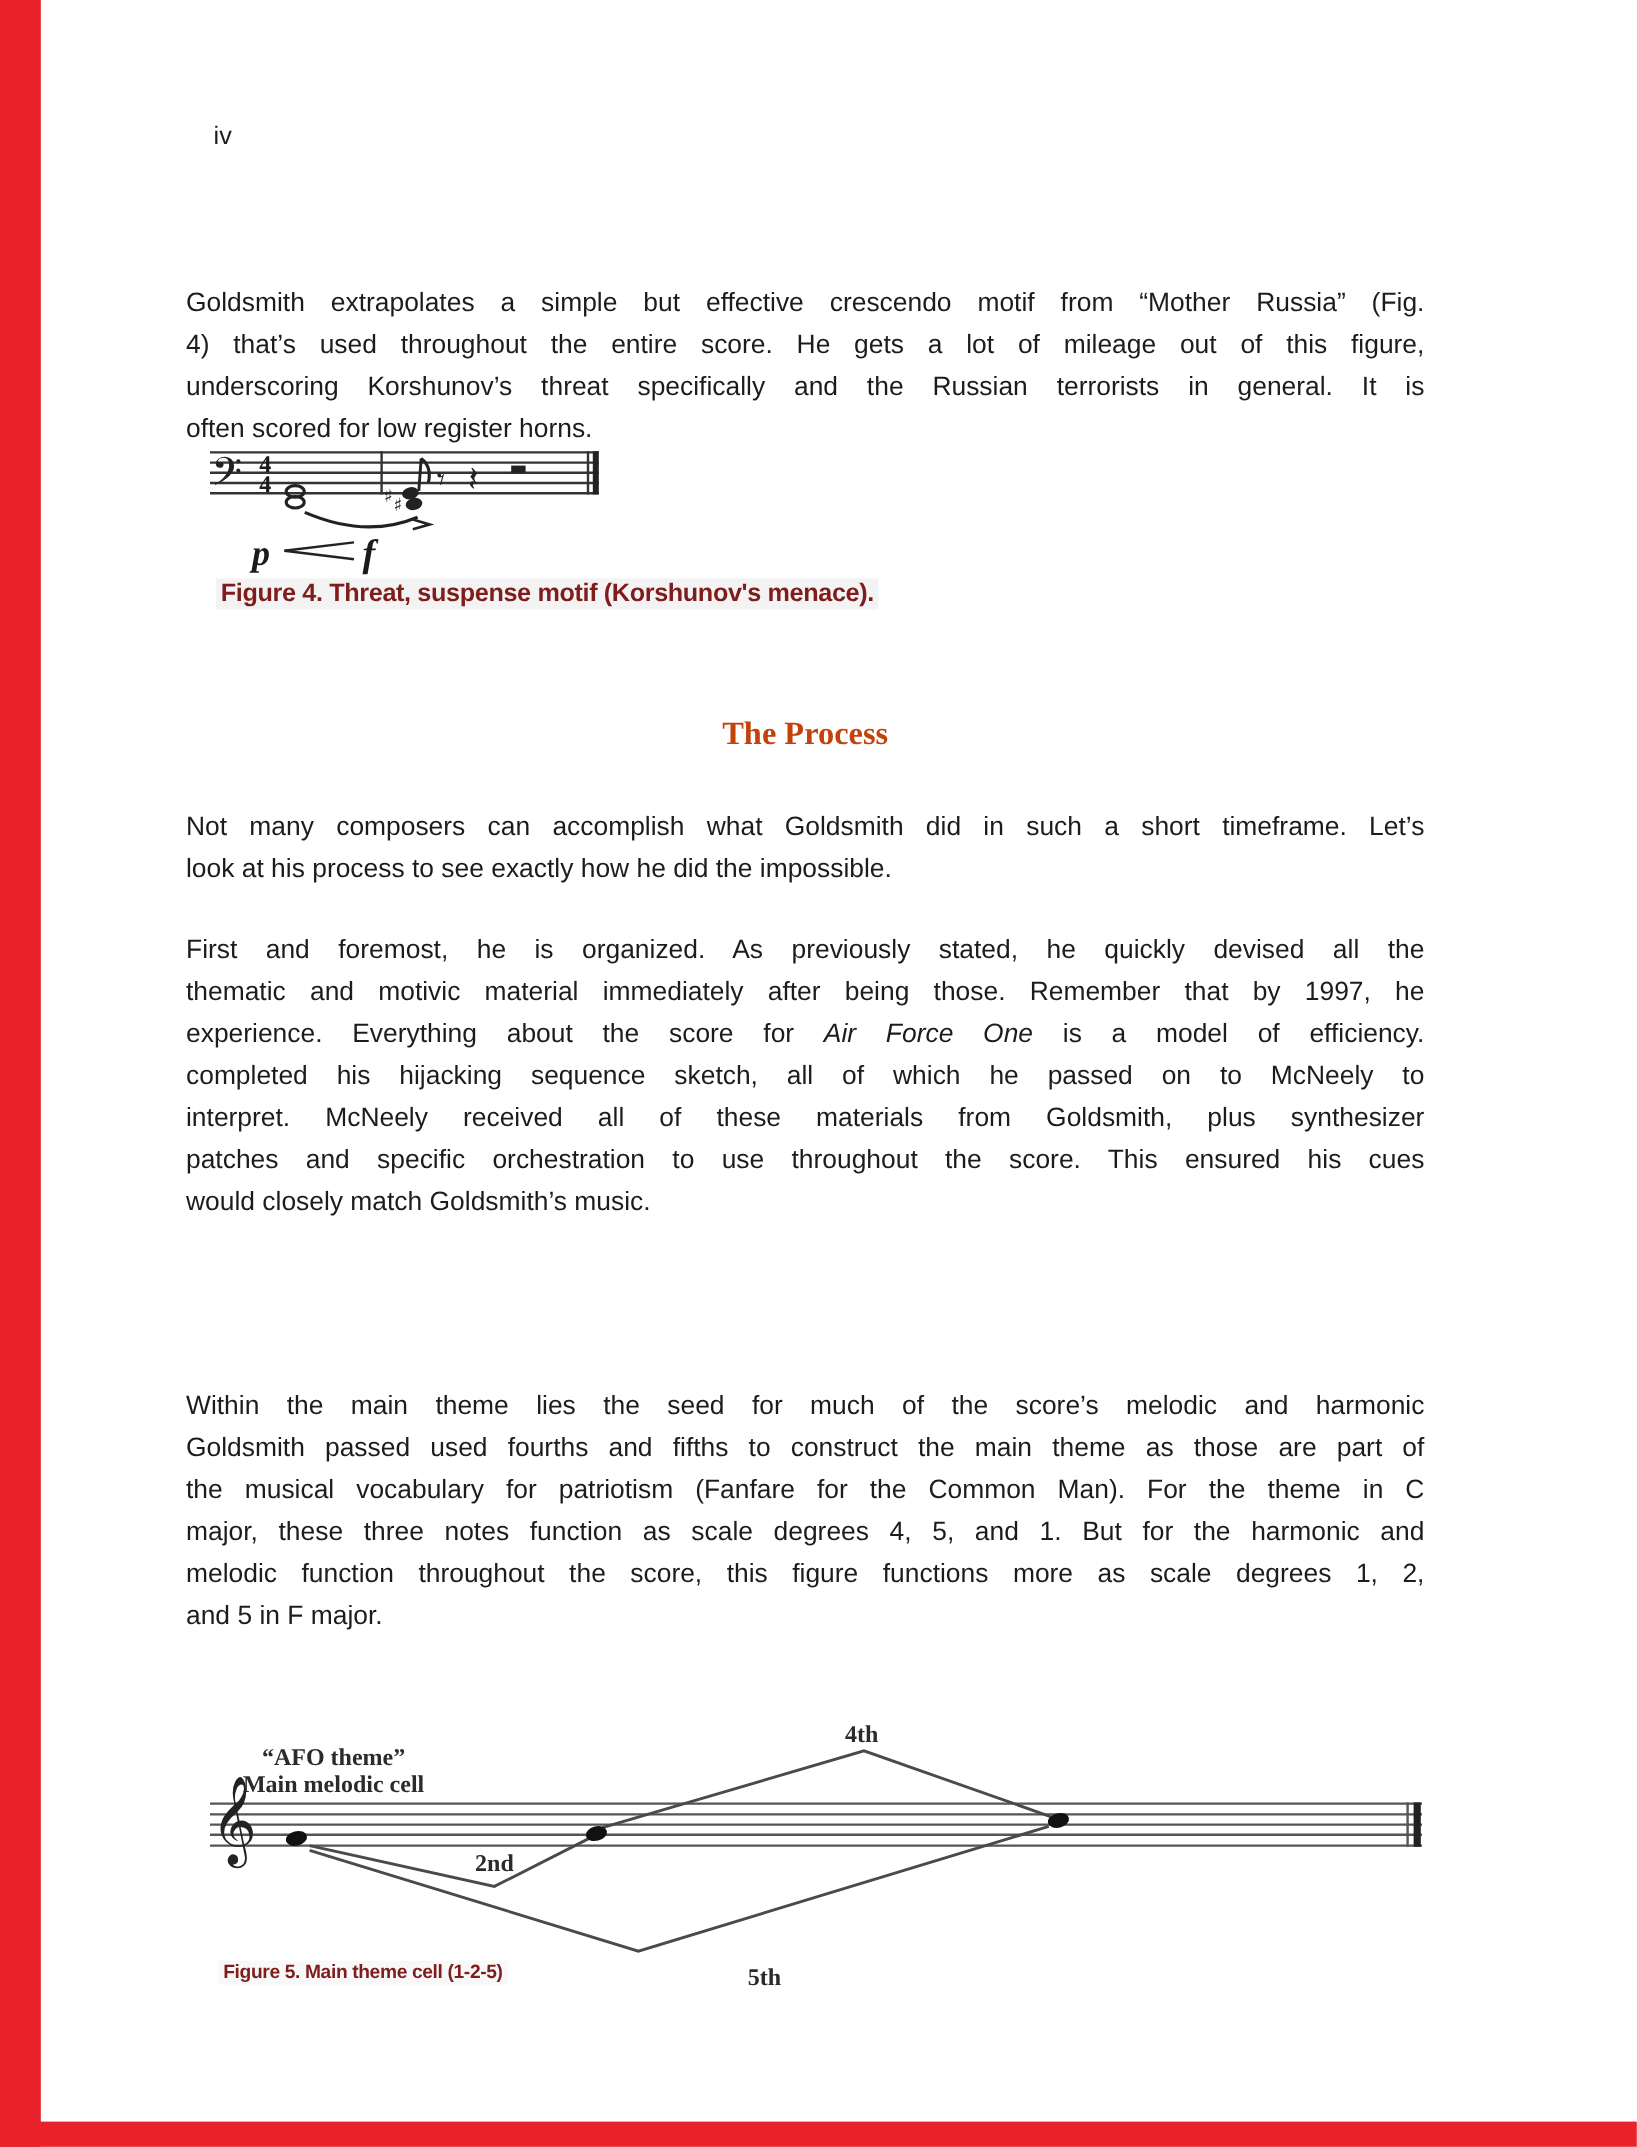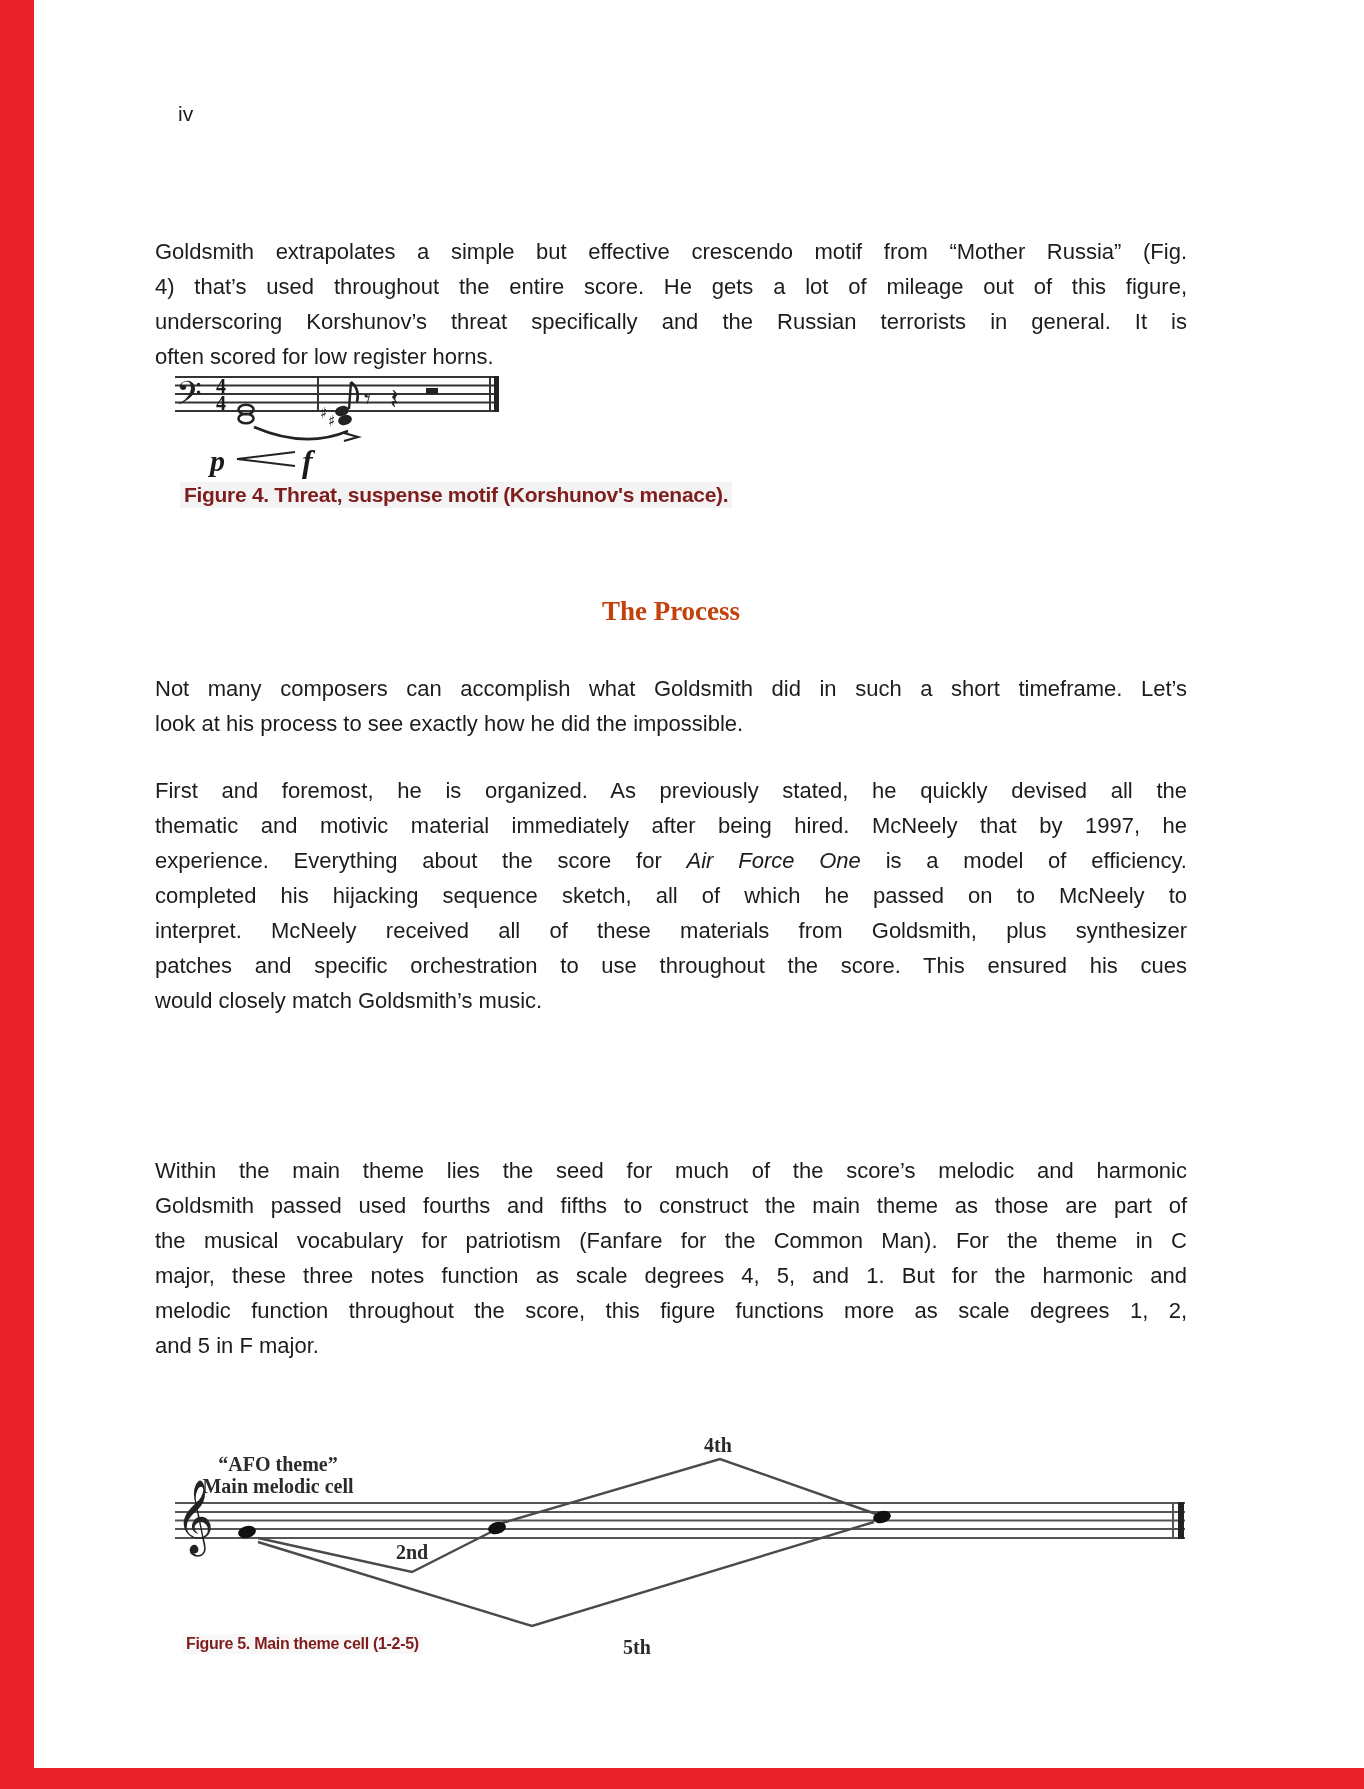--- a/index.html
+++ b/index.html
@@ -86,21 +86,21 @@
 
 <div class="heading">The Process</div>
 
 <div class="col" style="top:635px">
   <div class="line jl">Not many composers can accomplish what Goldsmith did in such a short timeframe. Let’s</div>
   <div class="line ll">look at his process to see exactly how he did the impossible.</div>
 </div>
 
 <div class="col" style="top:737px">
   <div class="line jl">First and foremost, he is organized. As previously stated, he quickly devised all the</div>
-  <div class="line jl">thematic and motivic material immediately after being hired. McNeely that by 1997, he</div>
+  <div class="line jl">thematic and motivic material immediately after being those. Remember that by 1997, he</div>
   <div class="line jl"><span>experience. Everything about the score for </span><span class="it">Air Force One</span><span> is a model of efficiency.</span></div>
   <div class="line jl">completed his hijacking sequence sketch, all of which he passed on to McNeely to</div>
   <div class="line jl">interpret. McNeely received all of these materials from Goldsmith, plus synthesizer</div>
   <div class="line jl">patches and specific orchestration to use throughout the score. This ensured his cues</div>
   <div class="line ll">would closely match Goldsmith’s music.</div>
 </div>
 
 <div class="col" style="top:1117px">
   <div class="line jl">Within the main theme lies the seed for much of the score’s melodic and harmonic</div>
   <div class="line jl">Goldsmith passed used fourths and fifths to construct the main theme as those are part of</div>

